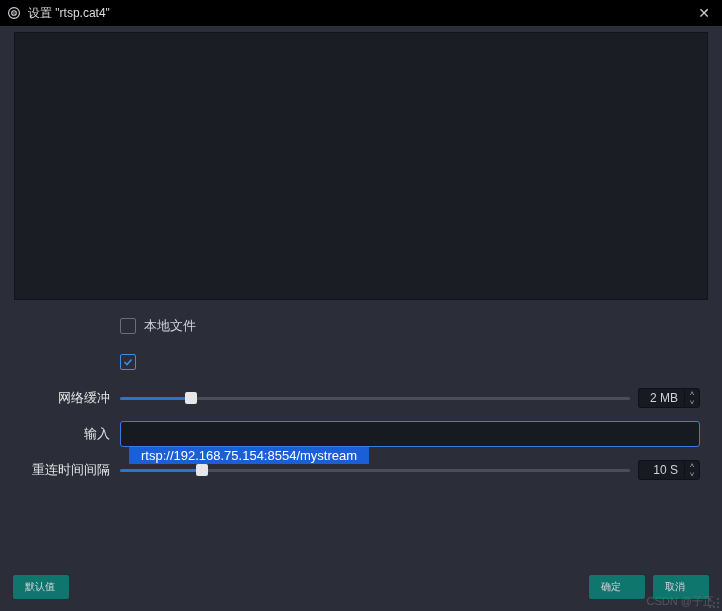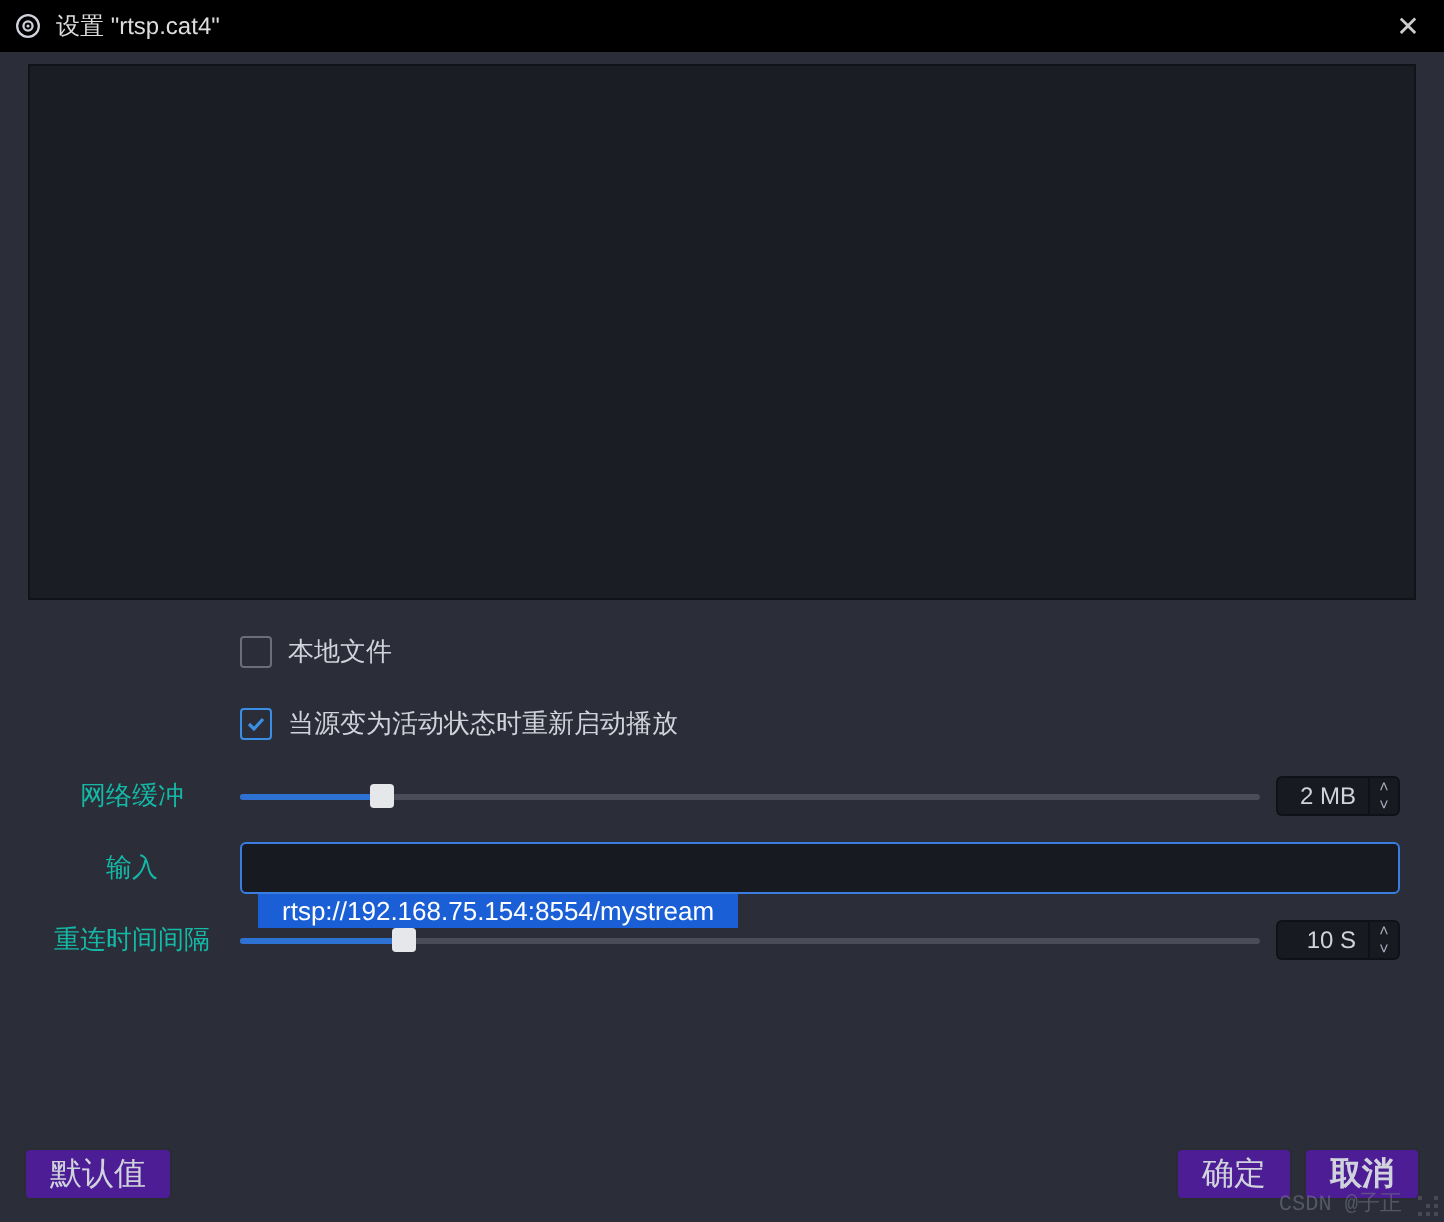--- a/index.html
+++ b/index.html
@@ -9,21 +9,21 @@
 .titlebar .app-icon { width: 16px; height: 16px; margin-right: 6px; display: flex; align-items: center; justify-content: center; }
 .titlebar .app-icon svg { display: block; }
 .titlebar .spacer { flex: 1; }
 .titlebar .close { width: 24px; text-align: center; font-size: 14px; cursor: default; color: #ccc; }
 
 .preview { margin: 6px 14px 8px 14px; height: 268px; background: #1b1d24; border: 1px solid #111318; }
 
 .form { padding: 4px 22px 0 22px; color: #d0d3dc; font-size: 13px; }
 
 .row { display: flex; align-items: center; min-height: 28px; margin-bottom: 8px; }
-.label { width: 98px; text-align: center; padding-right: 10px; color: #14b8a6; white-space: nowrap; }
+.label { width: 98px; text-align: right; padding-right: 10px; color: #e5e5e5; white-space: nowrap; }
 .field { flex: 1; display: flex; align-items: center; }
 
 .chk { width: 16px; height: 16px; border: 1px solid #6b6e78; border-radius: 2px; margin-right: 8px; display: flex; align-items: center; justify-content: center; background: #2b2e38; }
 .chk.checked { border-color: #3a8ee6; }
 .chk.checked svg { display: block; }
 .chk svg { display: none; }
 .chk-label { color: #d0d3dc; }
 
 .slider-wrap { flex: 1; display: flex; align-items: center; }
 .slider { flex: 1; height: 16px; position: relative; }
@@ -34,25 +34,25 @@
 .spin { display: flex; align-items: stretch; height: 20px; margin-left: 8px; }
 .spin .val { width: 46px; background: #181a21; border: 1px solid #0f1116; color: #d0d3dc; display: flex; align-items: center; justify-content: flex-end; padding-right: 6px; font-size: 12px; border-right: none; border-radius: 3px 0 0 3px; }
 .spin .arrows { width: 16px; background: #181a21; border: 1px solid #0f1116; display: flex; flex-direction: column; border-radius: 0 3px 3px 0; }
 .spin .arrows div { flex: 1; display: flex; align-items: center; justify-content: center; color: #aab; font-size: 8px; cursor: default; }
 
 .txt { flex: 1; height: 26px; background: #181a21; border: 1px solid #0f1116; color: #d0d3dc; padding: 0 8px; font-size: 13px; border-radius: 3px; display: flex; align-items: center; }
 .txt.focused { border: 1px solid #3a7de0; }
 .txt.focused .sel { background: #1a5fd6; color: #fff; padding: 1px 12px; margin-top: 42px; }
 
 .bottombar { position: absolute; left: 0; right: 0; bottom: 0; height: 44px; display: flex; align-items: center; padding: 0 12px 4px 12px; }
-.btn { height: 26px; min-width: 58px; background: #4c1d95; border: 1px solid #2a2c33; color: #d0d3dc; font-size: 16px; padding: 0 12px; border-radius: 3px; cursor: default; display: flex; align-items: center; }
-.btn + .btn { margin-left: 6px; font-weight: bold; }
+.btn { height: 26px; min-width: 58px; background: #0f766e; border: 1px solid #2a2c33; color: #d0d3dc; font-size: 10px; padding: 0 12px; border-radius: 3px; cursor: default; display: flex; align-items: center; }
+.btn + .btn { margin-left: 6px; }
 .spacer-flex { flex: 1; }
 
-.watermark { position: absolute; right: 21px; bottom: 2px; color: #6f7380; font-size: 11px; opacity: .6; pointer-events: none; font-family: Liberation Mono, monospace; }
+.watermark { position: absolute; right: 8px; bottom: 2px; color: #6f7380; font-size: 11px; opacity: .6; pointer-events: none; }
 .grip { position: absolute; right: 1px; bottom: 1px; width: 12px; height: 12px; opacity: .6; }
 .grip::before, .grip::after { content: ""; position: absolute; background: #5a5d66; width: 2px; height: 2px; }
 .grip::before { right: 2px; bottom: 2px; box-shadow: -4px 0 #5a5d66, -8px 0 #5a5d66, 0 -4px #5a5d66, -4px -4px #5a5d66, 0 -8px #5a5d66; }
 </style>
 </head>
 <body>
 
 <div class="titlebar">
   <span class="app-icon">
     <svg width="14" height="14" viewBox="0 0 16 16">
@@ -79,21 +79,20 @@
   </div>
 
   <div class="row">
     <div class="label"></div>
     <div class="field">
       <span class="chk checked">
           <svg width="10" height="10" viewBox="0 0 10 10">
             <path d="M1.5 5 L4 7.5 L8.5 2.5" stroke="#3a8ee6" stroke-width="1.6" fill="none"></path>
           </svg>
         </span>
-      <span class="chk-label">当源变为活动状态时重新启动播放</span>
     </div>
   </div>
 
   <div class="row">
     <div class="label">网络缓冲</div>
     <div class="field">
       <div class="slider-wrap">
         <div class="slider">
           <div class="track"></div>
           <div class="fill" style="width:14%"></div>

